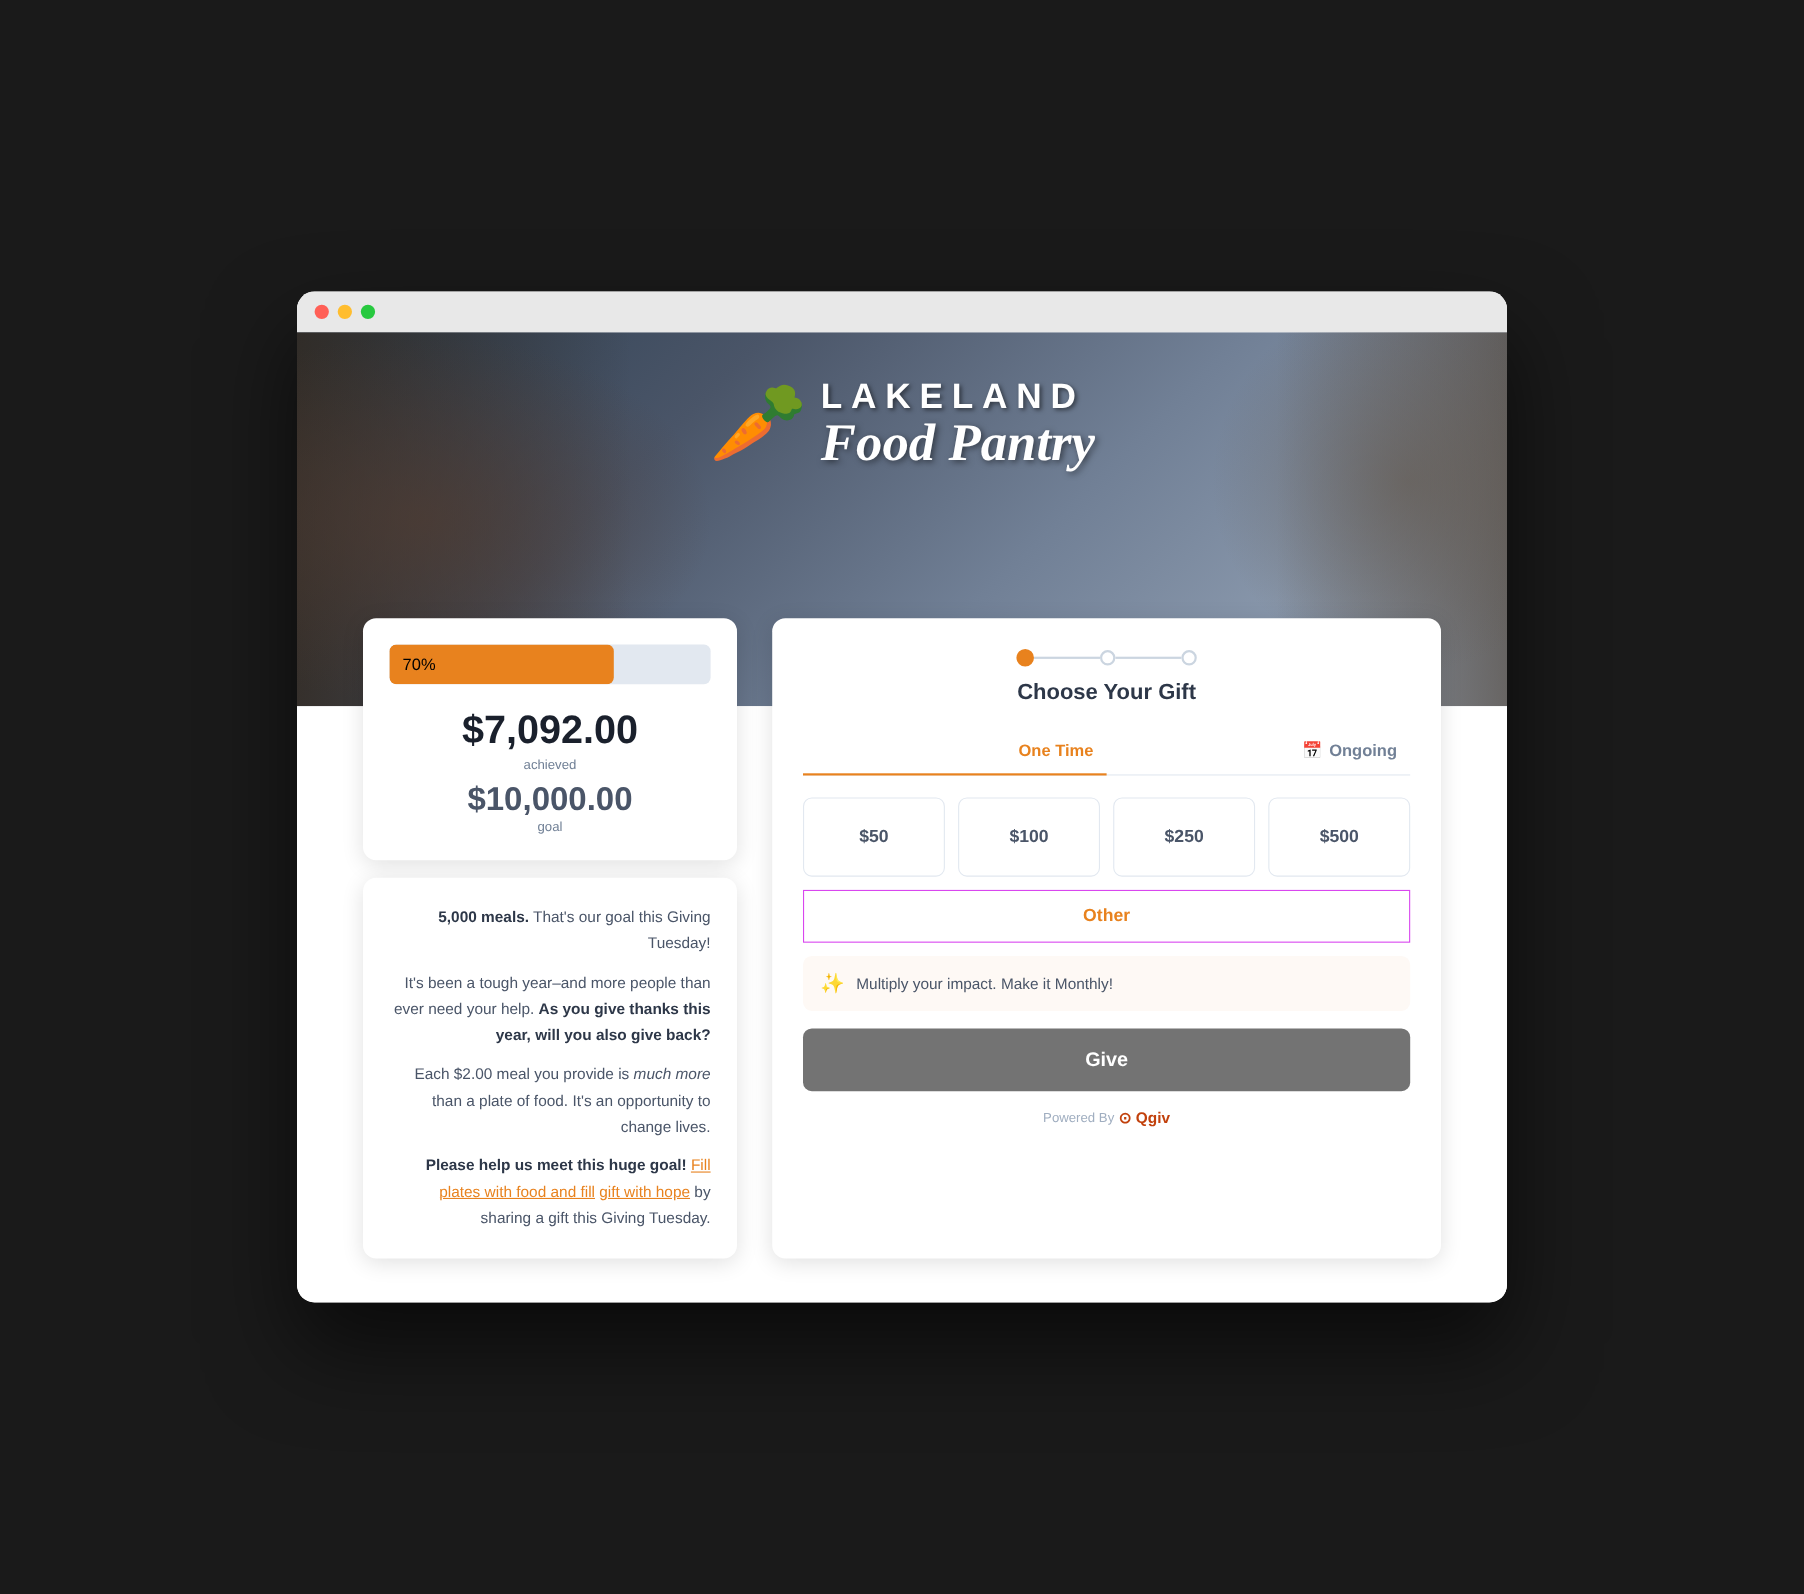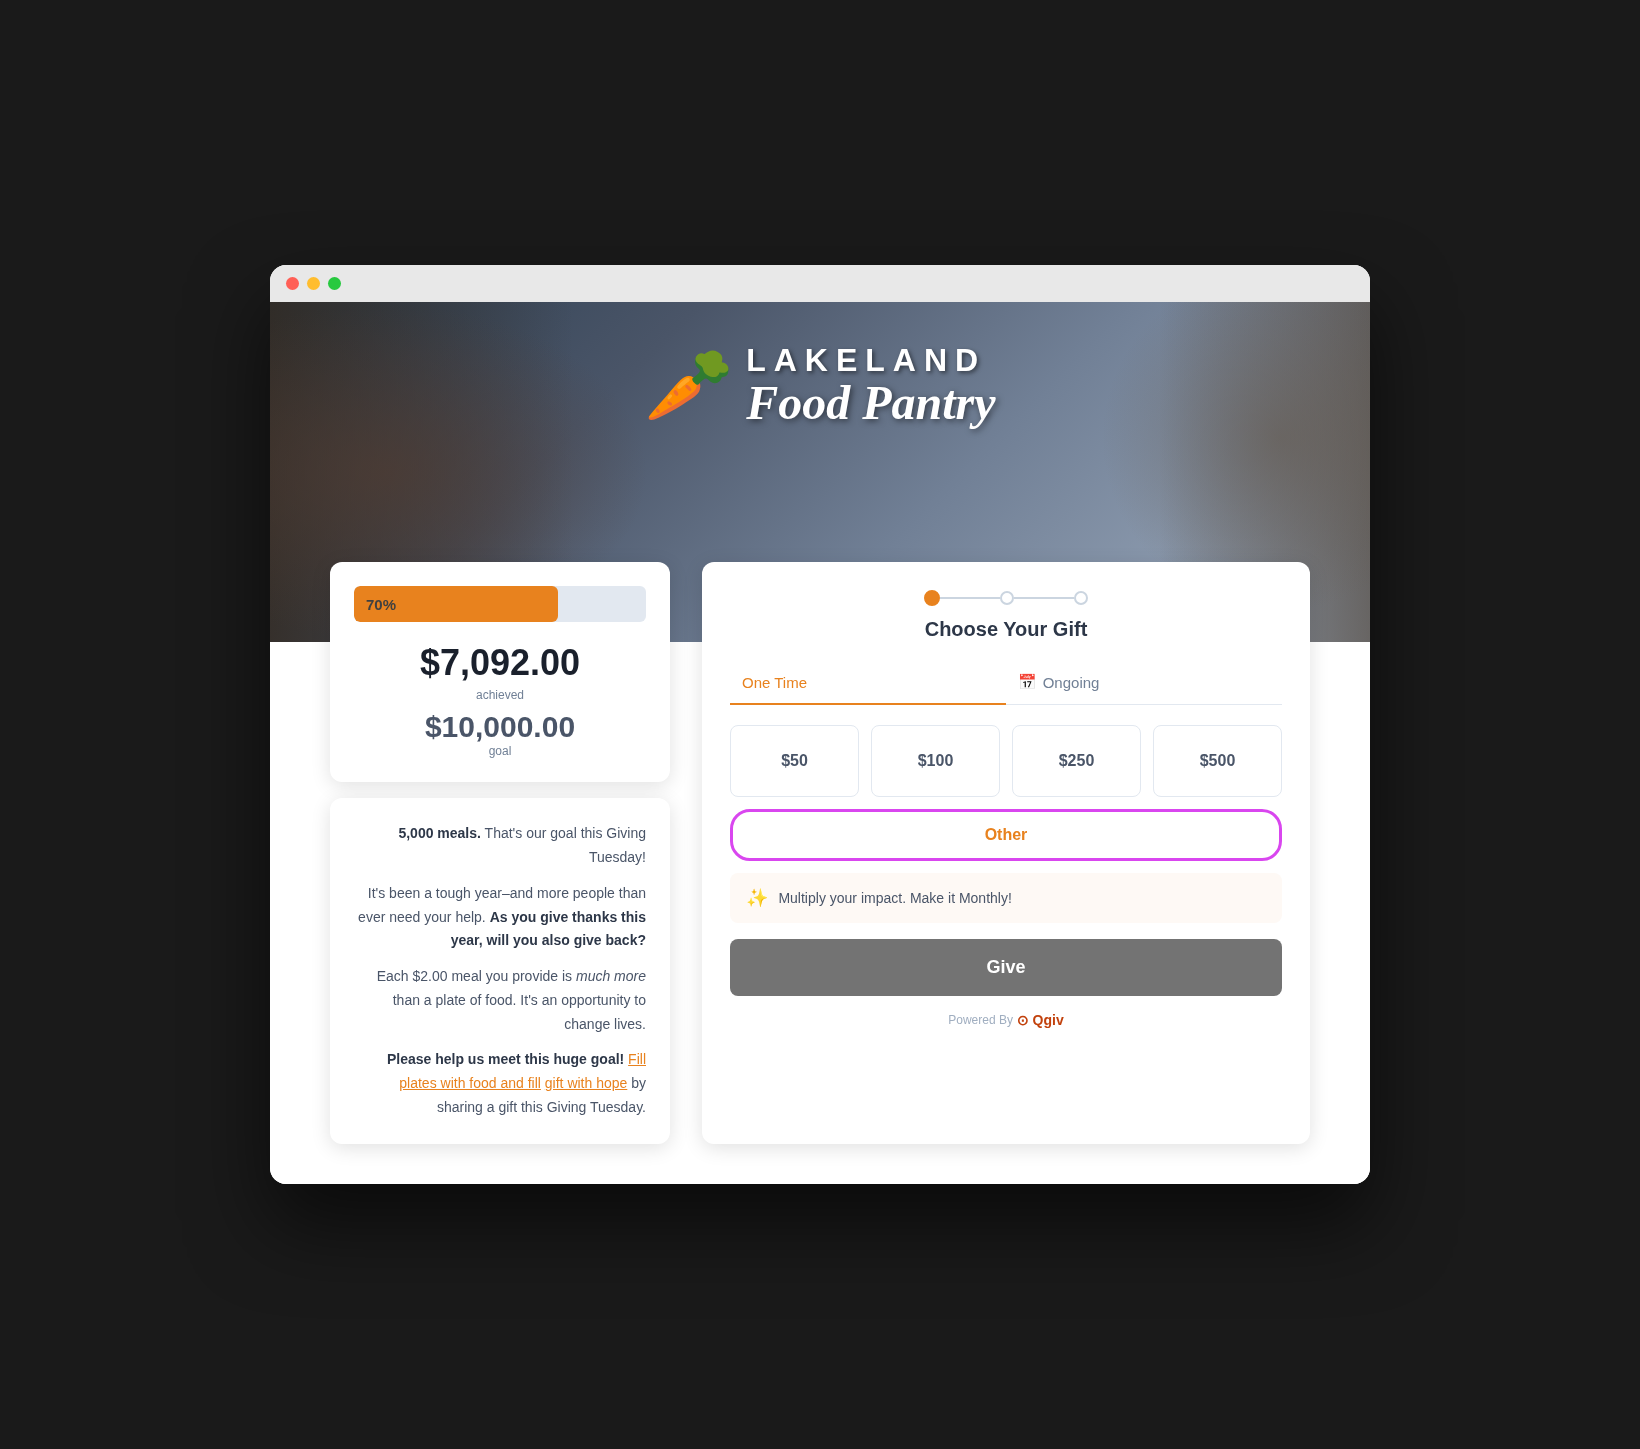--- a/index.html
+++ b/index.html
@@ -155,22 +155,22 @@
     .progress-bar-fill {
       height: 100%;
       background: #e8821e;
       border-radius: 6px;
       display: flex;
       align-items: center;
       padding-left: 12px;
     }
 
     .progress-percent {
-      color: #404040;
-      font-weight: 700;
+      color: #000000;
+      font-weight: 400;
       font-size: 15px;
     }
 
     .amount-achieved {
       text-align: center;
       margin-bottom: 4px;
     }
 
     .amount-achieved-value {
       font-size: 36px;
@@ -281,27 +281,27 @@
       border-bottom: 1px solid #e2e8f0;
       margin-bottom: 20px;
     }
 
     .tab {
       flex: 1;
       padding: 12px;
       text-align: center;
       cursor: pointer;
       font-size: 15px;
-      font-weight: 400;
+      font-weight: 700;
       color: #718096;
       border-bottom: 2px solid transparent;
       margin-bottom: -1px;
       display: flex;
       align-items: center;
-      justify-content: flex-start;
+      justify-content: flex-end;
       gap: 6px;
     }
 
     .tab.active {
       color: #e8821e;
       border-bottom-color: #e8821e;
     }
 
     
     .amount-grid {
@@ -319,22 +319,22 @@
       font-size: 16px;
       font-weight: 600;
       color: #4a5568;
       cursor: pointer;
       transition: all 0.2s;
     }
 
     .other-btn {
       width: 100%;
       padding: 14px;
-      border: 3px solid #d946ef;
-      border-radius: 20px;
+      border: 1px solid #d946ef;
+      border-radius: 0;
       background: white;
       font-size: 16px;
       font-weight: 600;
       color: #e8821e;
       cursor: pointer;
       margin-bottom: 12px;
     }
 
     
     .monthly-banner {

